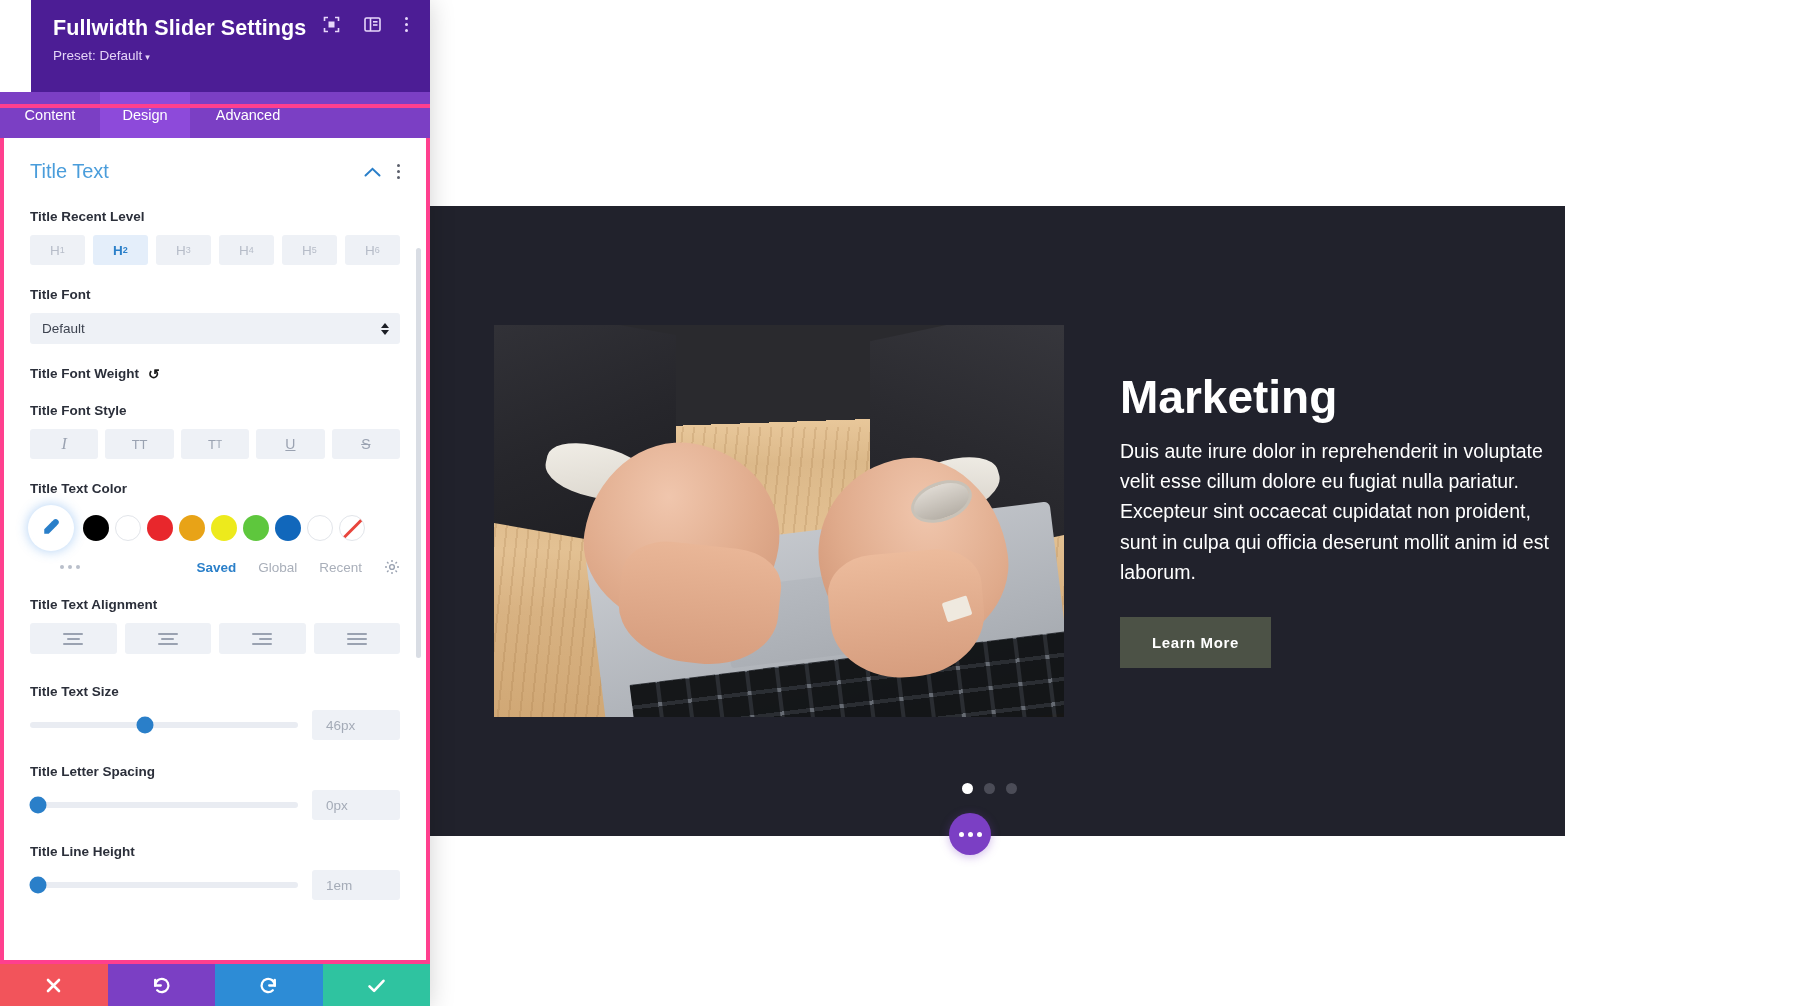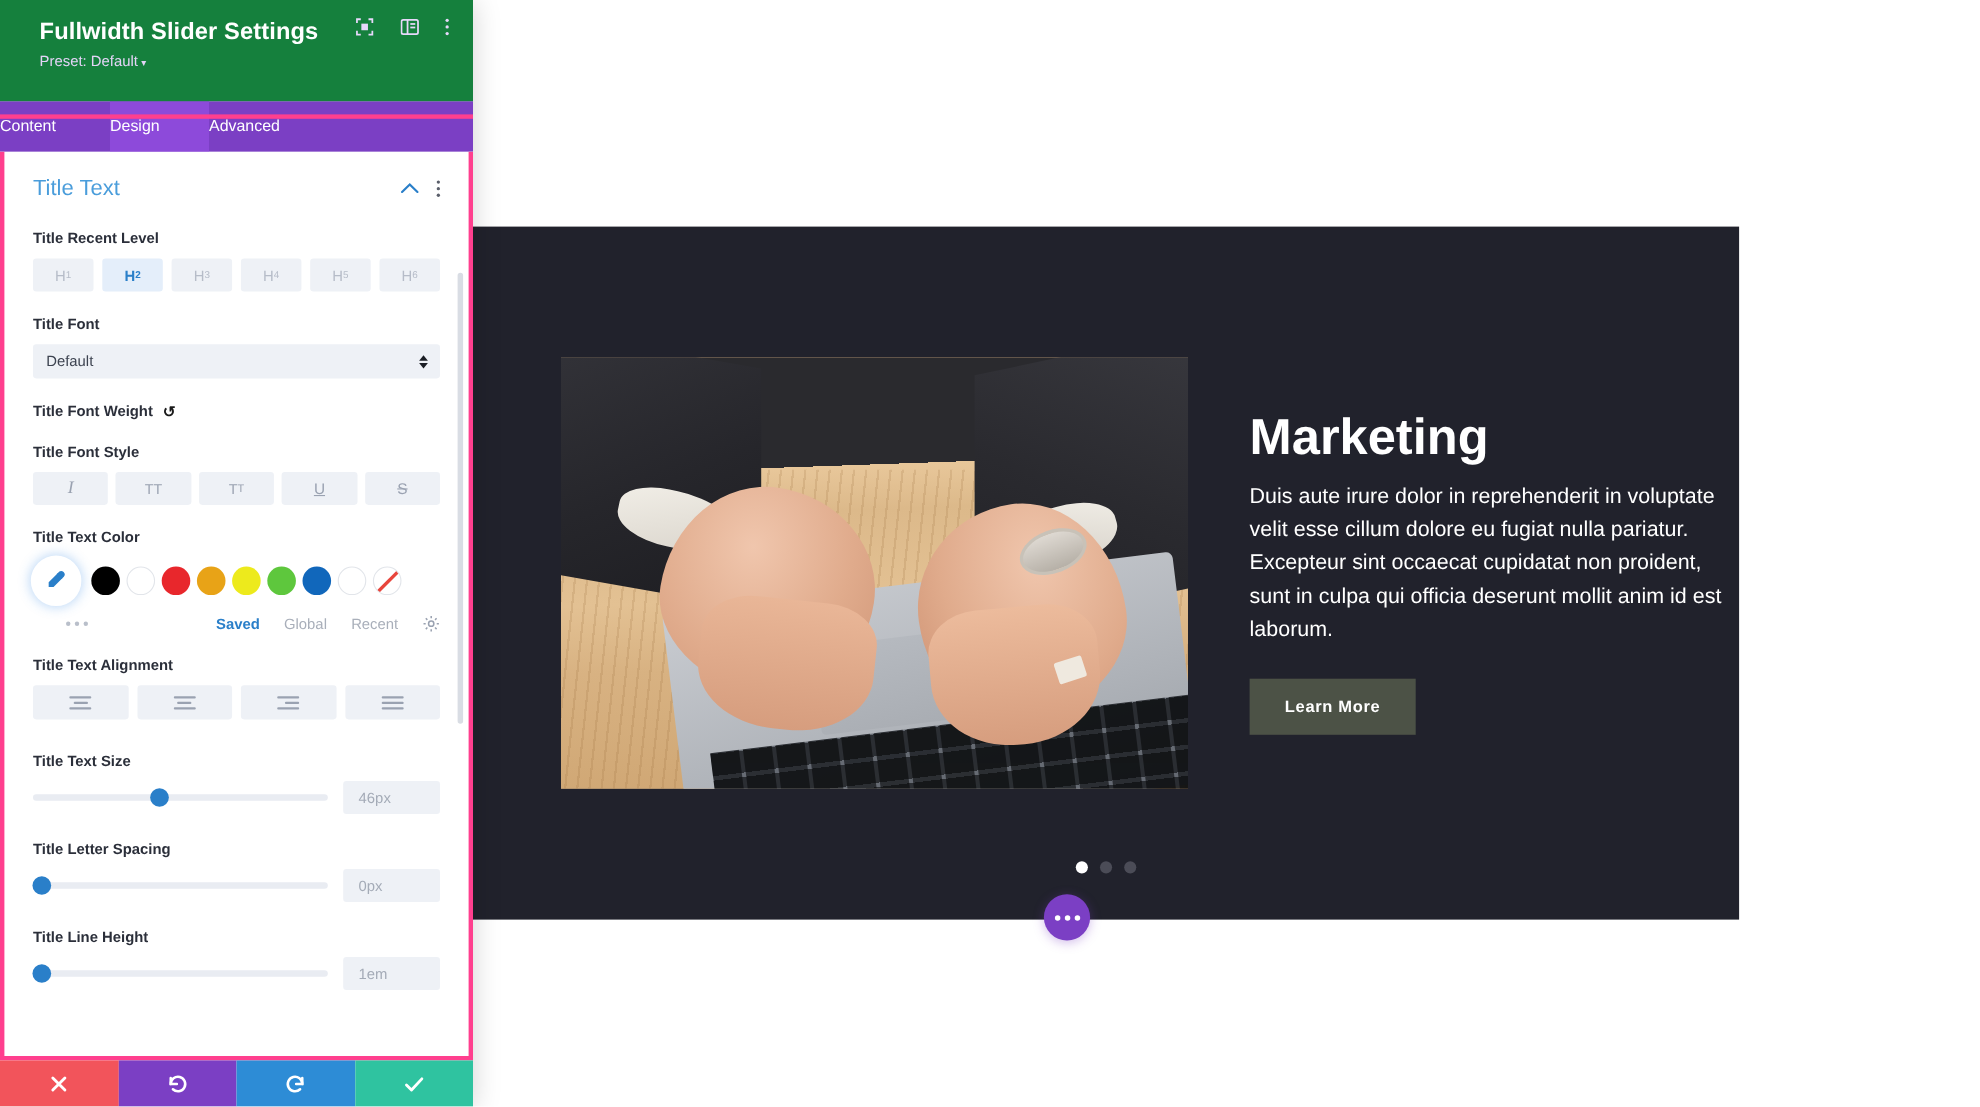--- a/index.html
+++ b/index.html
@@ -10,21 +10,21 @@
     overflow: hidden;
   }
   #root { position: relative; width: 1800px; height: 1006px; }
 
   
   .preview-area {
     position: absolute; left: 0; top: 0; width: 1800px; height: 1006px;
     background: #ffffff;
   }
   .slider-stage {
-    position: absolute; left: 430px; top: 206px; width: 1151px; height: 630px;
+    position: absolute; left: 414px; top: 206px; width: 1151px; height: 630px;
     background: #21222c;
     overflow: hidden;
   }
   .slide-inner {
     position: absolute; left: 0; top: 0; right: 0; bottom: 0;
     display: flex; align-items: center;
   }
   .slide-image-col {
     width: 640px; display: flex; justify-content: center; align-items: center;
     margin-left: 80px;
@@ -153,38 +153,38 @@
   .fab span { width: 5px; height: 5px; border-radius: 50%; background: #fff; display:block; }
 
   
   .modal {
     position: absolute; left: 0; top: 0; width: 430px; height: 1006px;
     display: flex; flex-direction: column;
     background: #ffffff;
     box-shadow: 0 2px 24px rgba(0,0,0,.18);
   }
   .modal-header {
-    background: #15803d; color: #fff; padding: 16px 22px 0 36px; height: 92px;
-    position: relative; flex: 0 0 auto;
+    background: #4c1d95; color: #fff; padding: 16px 22px 0 22px; height: 92px;
+    position: relative; flex: 0 0 auto; margin-left: 31px;
   }
   .modal-title { font-size: 21.5px; font-weight: bold; letter-spacing: .1px; }
   .preset-row { font-size: 13.5px; margin-top: 7px; color: #e4d4f7; }
   .preset-caret { font-size: 9px; margin-left: 3px; }
   .header-icons {
     position: absolute; right: 22px; top: 16px;
     display: flex; align-items: center; gap: 24px;
   }
   .hicon { color: #e7d8fb; cursor: pointer; display: flex; align-items: center; }
   .hicon svg { display: block; }
   .dots-v { display: flex; flex-direction: column; gap: 3px; align-items: center; }
   .dots-v i { width: 3px; height: 3px; background: #e7d8fb; border-radius: 50%; display: block; }
 
   .tabs { display: flex; background: #7b3fc4; flex: 0 0 auto; }
   .tab {
-    flex: 0 0 auto; padding: 15px 0; 
+    flex: 0 0 auto; padding: 15px 0; text-align: center;
     color: #fff; font-size: 14.5px; cursor: pointer; width: 96px;
   }
   .tab:nth-child(1) { width: 100px; }
   .tab:nth-child(2) { width: 90px; }
   .tab:nth-child(3) { width: 116px; }
   .tab.active { background: #8d4ada; }
 
   .panel-body {
     position: relative; flex: 1 1 auto; overflow: hidden;
     background: #fff;

